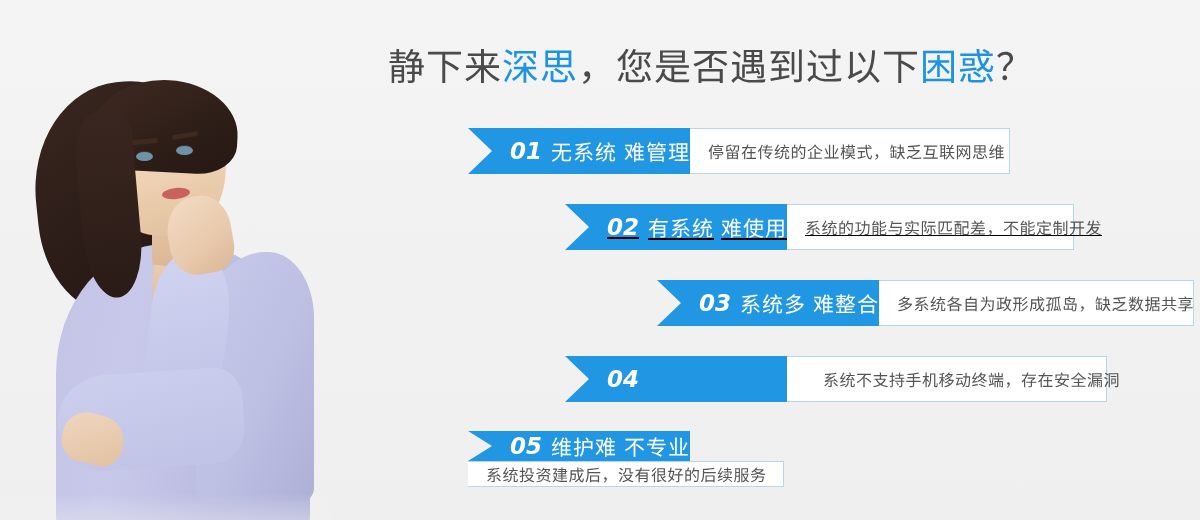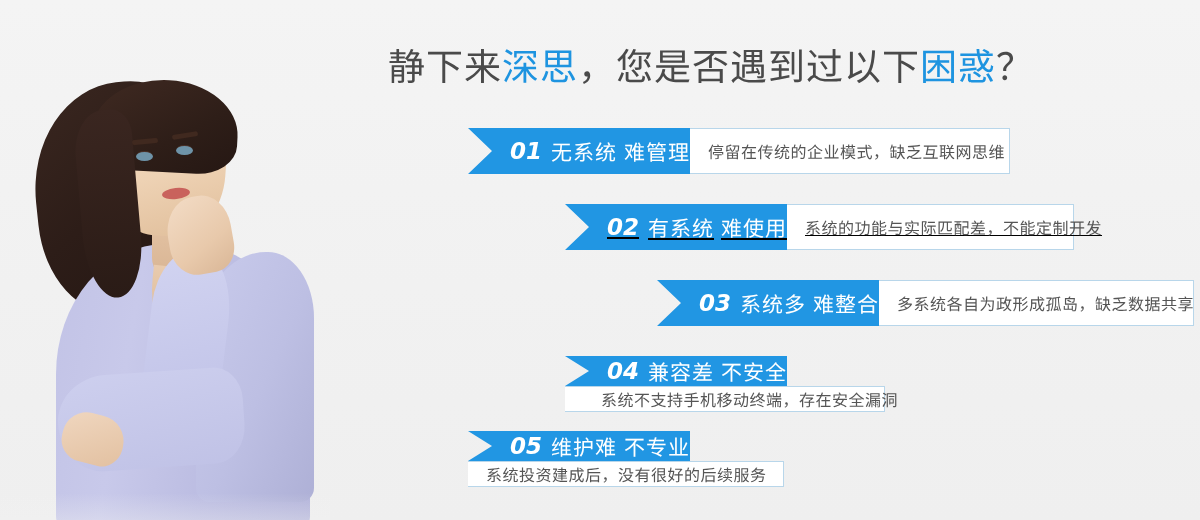--- a/index.html
+++ b/index.html
@@ -297,24 +297,23 @@
         </div>
         <div class="desc" style="width: 287px;">系统的功能与实际匹配差，不能定制开发</div>
       </div>
       <div class="row" style="left: 657px; top: 280px;">
         <div class="tag" style="width: 222px;">
           <span class="tag-num">03</span>
           <span class="tag-label"><span>系统多</span><span class="sp"></span><span>难整合</span></span>
         </div>
         <div class="desc" style="width: 315px;">多系统各自为政形成孤岛，缺乏数据共享</div>
       </div>
-      <div class="row" style="left: 565px; top: 356px; flex-direction: column;">
+      <div class="row" style="left: 565px; top: 356px;">
         <div class="tag" style="width: 222px;">
           <span class="tag-num">04</span>
-          <span class="tag-label"><span>兼容差</span><span class="sp"></span><span>不安全</span></span>
         </div>
         <div class="desc" style="width: 320px; padding-left: 36px;">系统不支持手机移动终端，存在安全漏洞</div>
       </div>
       <div class="row" style="left: 468px; top: 431px; flex-direction: column;">
         <div class="tag" style="width: 222px;">
           <span class="tag-num">05</span>
           <span class="tag-label"><span>维护难</span><span class="sp"></span><span>不专业</span></span>
         </div>
         <div class="desc" style="width: 316px;">系统投资建成后，没有很好的后续服务</div>
       </div>

